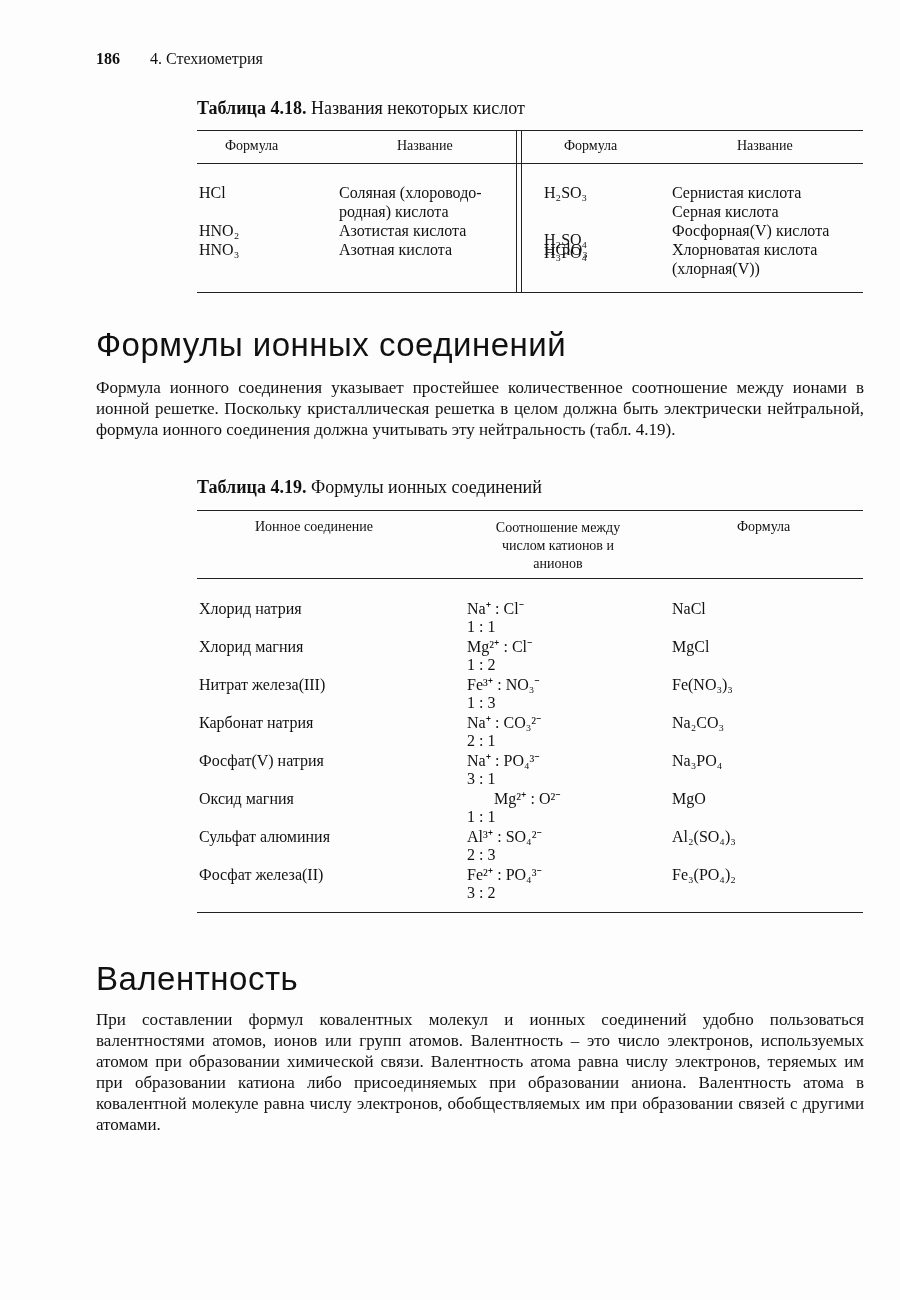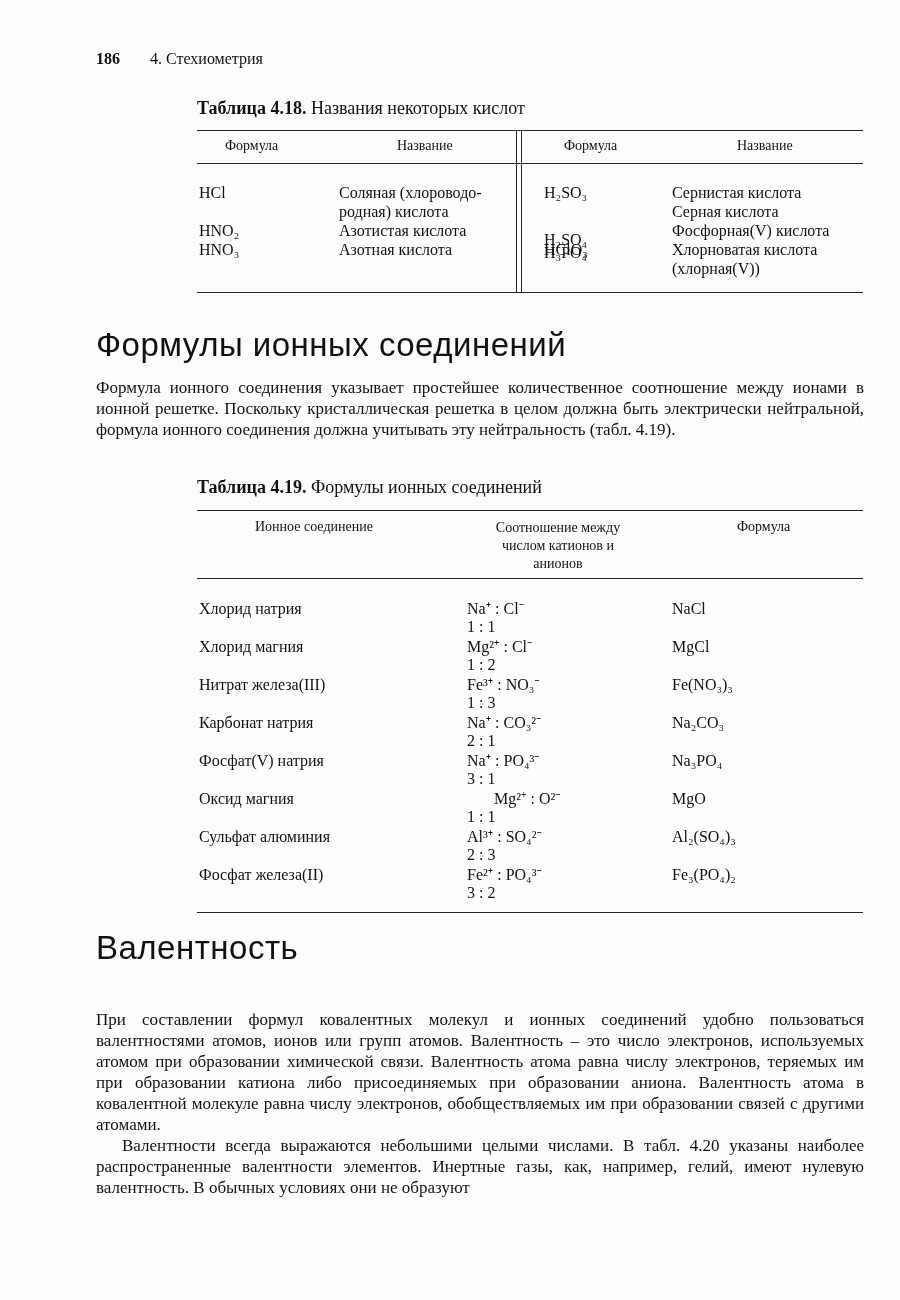--- a/index.html
+++ b/index.html
@@ -109,17 +109,16 @@
       <div class="cell" style="left: 467px; top: 827px;">Al³⁺ : SO₄²⁻</div>
       <div class="cell" style="left: 467px; top: 845px;">2 : 3</div>
       <div class="cell" style="left: 672px; top: 827px;">Al₂(SO₄)₃</div>
       <div class="cell" style="left: 199px; top: 865px;">Фосфат железа(II)</div>
       <div class="cell" style="left: 467px; top: 865px;">Fe²⁺ : PO₄³⁻</div>
       <div class="cell" style="left: 467px; top: 883px;">3 : 2</div>
       <div class="cell" style="left: 672px; top: 865px;">Fe₃(PO₄)₂</div>
     </div>
 </div>
 
-<div class="abs h2" style="top:929px;">Валентность</div>
+<div class="abs h2" style="top:960px;">Валентность</div>
 <div class="abs para" style="top:1009px;">
   <p>При составлении формул ковалентных молекул и ионных соединений удобно пользоваться валентностями атомов, ионов или групп атомов. Валентность – это число электронов, используемых атомом при образовании химической связи. Валентность атома равна числу электронов, теряемых им при образовании катиона либо присоединяемых при образовании аниона. Валентность атома в ковалентной молекуле равна числу электронов, обобществляемых им при образовании связей с другими атомами.</p>
-  <p class="indent">Валентности всегда выражаются небольшими целыми числами. В табл. 4.20 указаны наиболее распространенные валентности элементов. Инертные газы, как, например, гелий, имеют нулевую валентность. В обычных условиях они не образуют</p>
 </div>
 
 </body></html>

